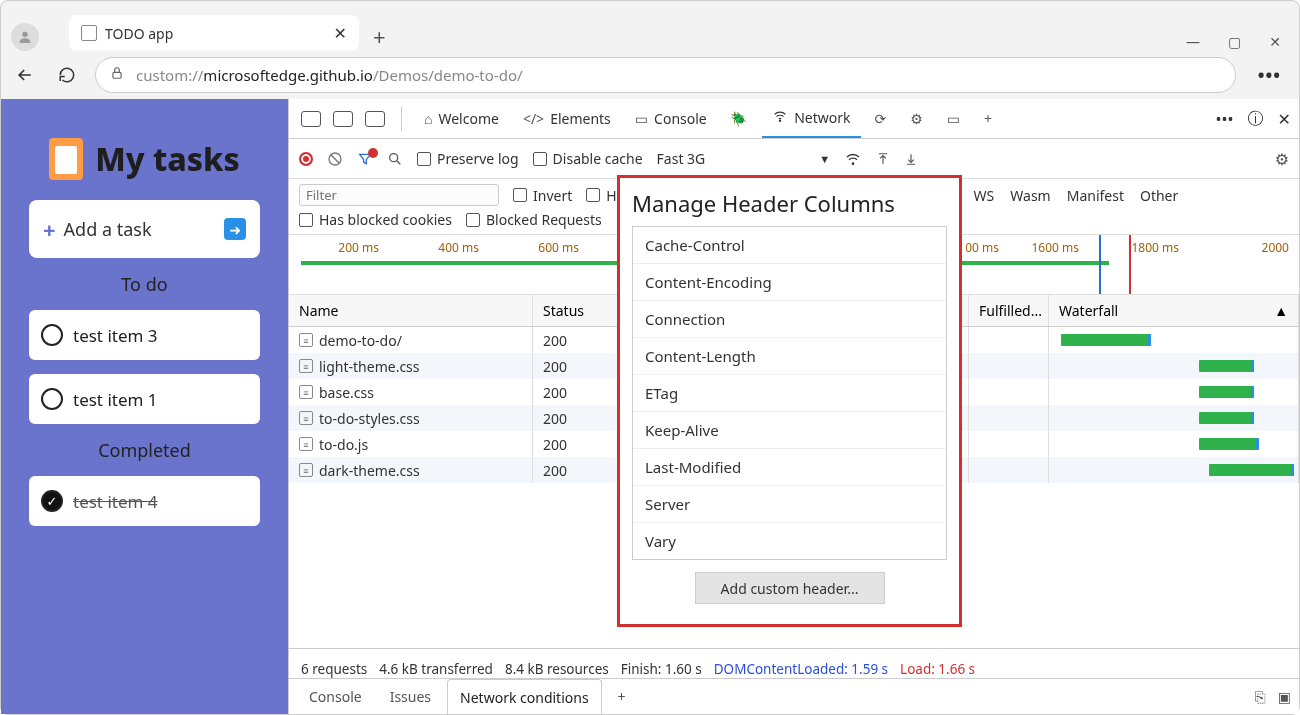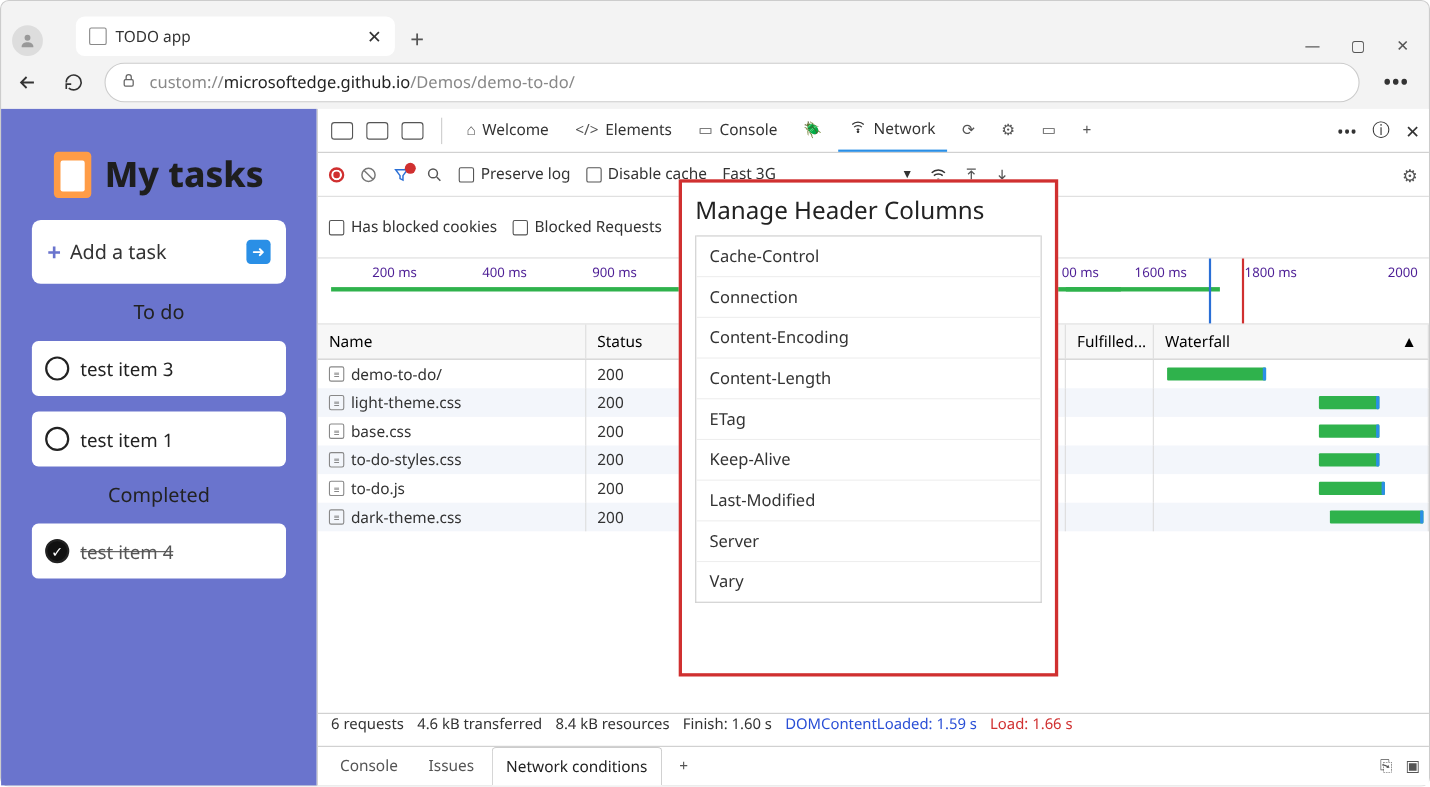--- a/index.html
+++ b/index.html
@@ -64,42 +64,42 @@
 .throttle .dd{font-size:11px;}
 .dt-toolbar .right{margin-left:auto;}
 
 .filterbar { height: 56px; border-bottom: 1px solid #ddd; display:flex; flex-direction:column; justify-content:center; padding: 2px 10px; gap:4px;}
 .filterbar .row{display:flex; align-items:center; gap:14px;}
 .filter-input{width:200px; height:22px; border:1px solid #ccc; border-radius:3px; background:#fcfcfc; font-size:13px; padding:0 6px; color:#888;}
 .pill-row { display:flex; gap:16px; font-size:14px; color:#333; margin-left: 220px;}
 .pill-row span{cursor:pointer;}
 
 .timeline { height: 60px; border-bottom: 1px solid #ddd; position: relative; padding: 4px 10px;}
-.timeline .ticks { display:flex; font-size:12px; color:#4c1d95;}
+.timeline .ticks { display:flex; font-size:12px; color:#a16207;}
 .timeline .ticks span{width:100px; text-align:right;}
 .timeline .bar { position:absolute; left:12px; right:280px; top:26px; height:4px; background:#2fb24c;}
 .timeline .vl-blue{position:absolute; top:0; bottom:0; width:2px; background:#2a6fd6; }
 .timeline .vl-red{position:absolute; top:0; bottom:0; width:2px; background:#d03030; }
 
 .grid-head { height: 32px; border-bottom: 1px solid #ccc; display:flex; font-size:14px; background:#f7f7f7;}
 .grid-head .col, .grid-row .col { border-right: 1px solid #ddd; padding: 5px 10px; display:flex; align-items:center;}
 .col-name{width:244px;}
 .col-status{width:88px; overflow:hidden;}
 .col-gap{flex:1; border-right:1px solid #ddd;}
 .col-fulfilled{width:80px; overflow:hidden; white-space:nowrap;}
 .col-waterfall{width:250px; justify-content:space-between;}
 .grid-body{flex:1; overflow:auto; position:relative;}
 .grid-row { height:26px; display:flex; font-size:14px; color:#333; cursor:pointer;}
 .grid-row:nth-child(even){background:#f3f6fb;}
 .grid-row .fi{width:14px; height:14px; border:1px solid #888; border-radius:2px; margin-right:6px; display:flex; align-items:center; justify-content:center; font-size:9px; color:#666;}
 .wf { position:relative; width:100%; height:12px;}
 .wf .b{position:absolute; height:12px; background:#2fb24c; border-radius:1px;}
 .wf .b.end{background:#2a8fe6; width:3px;}
 
-.statusbar{height:30px; border-top:1px solid #ccc; display:flex; align-items:flex-start; gap:12px; padding:0 12px; font-size:13.5px; color:#333;}
+.statusbar{height:30px; border-top:1px solid #ccc; display:flex; align-items:flex-end; gap:12px; padding:0 12px; font-size:13.5px; color:#333;}
 .statusbar .dcl{color:#2a4fd6;}
 .statusbar .load{color:#d03030;}
 
 .drawer{height:36px; border-top:1px solid #ccc; display:flex; align-items:center; gap:4px; padding:0 8px; font-size:14px;}
 .drawer .dtab{padding:0 12px; height:100%; display:flex; align-items:center; color:#555; cursor:pointer;}
 .drawer .dtab.active{background:#fff; border:1px solid #ccc; border-bottom:none; border-radius:4px 4px 0 0; color:#222;}
 .drawer .right{margin-left:auto; display:flex; gap:12px; color:#555;}
 
 
 .popup-wrap{position:absolute; left:620px; top:182px; width:345px; height:452px; border:3px solid #d03030; background:#fff; z-index:50; padding:10px 12px;}
@@ -279,36 +279,56 @@
         <span class="tb-ic">
             <svg width="14" height="16" viewBox="0 0 24 24" fill="none" stroke="#555" stroke-width="2">
               <path d="M12 4v14M7 13l5 5 5-5M5 21h14"></path>
             </svg>
           </span>
         <span class="tb-ic right">⚙</span>
       </div>
 
       <div class="filterbar">
         <div class="row">
+          <input class="filter-input" placeholder="Filter" style="">
+          <label class="chk">
+              <span class="box"></span>
+              <span>Invert</span>
+            </label>
+          <label class="chk">
+              <span class="box"></span>
+              <span>H</span>
+            </label>
+          <div class="pill-row">
+            <span>dia</span>
+            <span>Font</span>
+            <span>Doc</span>
+            <span>WS</span>
+            <span>Wasm</span>
+            <span>Manifest</span>
+            <span>Other</span>
+          </div>
+        </div>
+        <div class="row">
           <label class="chk">
               <span class="box"></span>
               <span>Has blocked cookies</span>
             </label>
           <label class="chk">
               <span class="box"></span>
               <span>Blocked Requests</span>
             </label>
         </div>
       </div>
 
       <div class="timeline">
         <div class="ticks">
           <span style="width:80px;">200 ms</span>
           <span>400 ms</span>
-          <span>900 ms</span>
+          <span>600 ms</span>
           <span style="width:420px;">00 ms</span>
           <span style="width:80px;">1600 ms</span>
           <span>1800 ms</span>
           <span style="width:110px;">2000</span>
         </div>
         <div class="bar"></div>
         <div class="bar" style="left:680px; right:190px;"></div>
         <div class="vl-blue" style="left:810px;"></div>
         <div class="vl-red" style="left:840px;"></div>
       </div>
@@ -430,29 +450,30 @@
         <div class="dtab">Console</div>
         <div class="dtab">Issues</div>
         <div class="dtab active">Network conditions</div>
         <div class="dtab">+</div>
         <div class="right">
           <span>⎘</span>
           <span>▣</span>
         </div>
       </div>
 
-      <div class="popup-wrap" style="left:328px; top:64px;">
+      <div class="popup-wrap" style="left:328px; top:76px;">
         <div class="popup-title">Manage Header Columns</div>
         <div class="popup-list" id="popup-list">
             <div class="pitem">Cache-Control</div>
+            <div class="pitem">Content-Encoding</div>
             <div class="pitem">Connection</div>
-            <div class="pitem">Content-Encoding</div>
             <div class="pitem">Content-Length</div>
             <div class="pitem">ETag</div>
             <div class="pitem">Keep-Alive</div>
             <div class="pitem">Last-Modified</div>
             <div class="pitem">Server</div>
             <div class="pitem">Vary</div>
           </div>
+        <button class="popup-btn">Add custom header...</button>
       </div>
     </div>
   </div>
 </div>
 
 </body></html>

